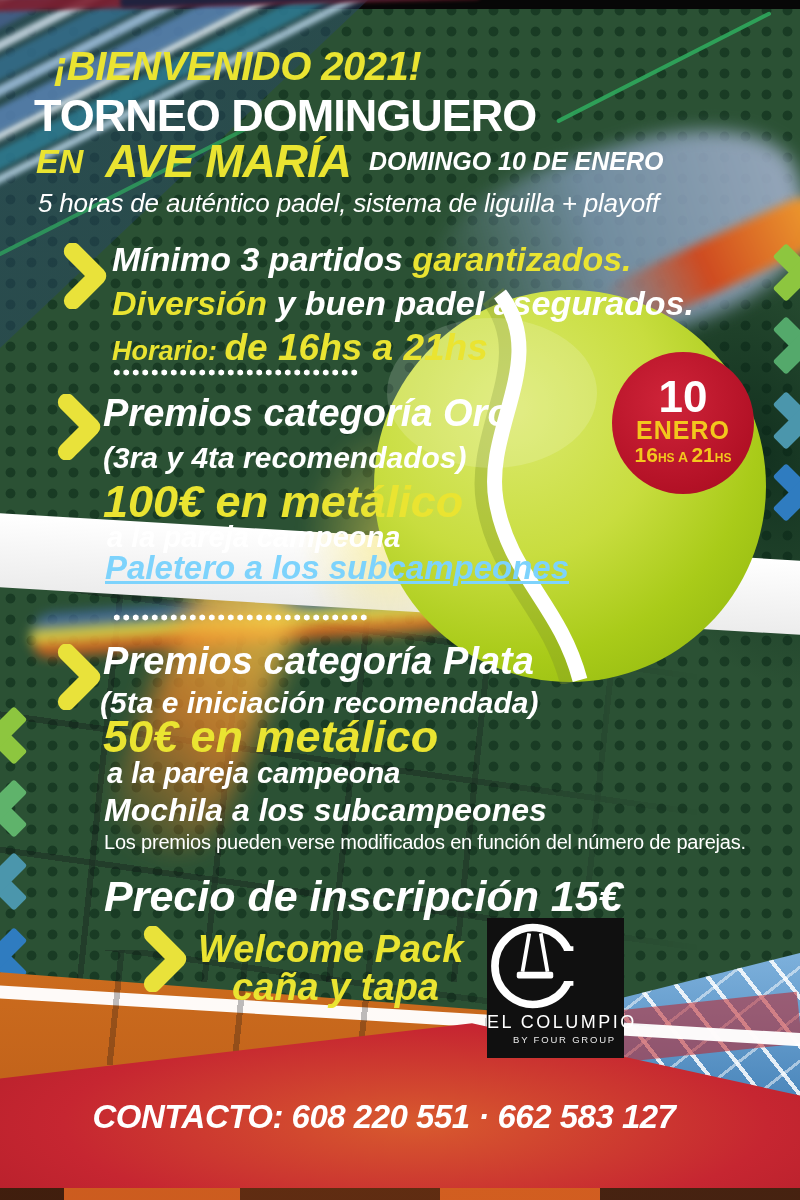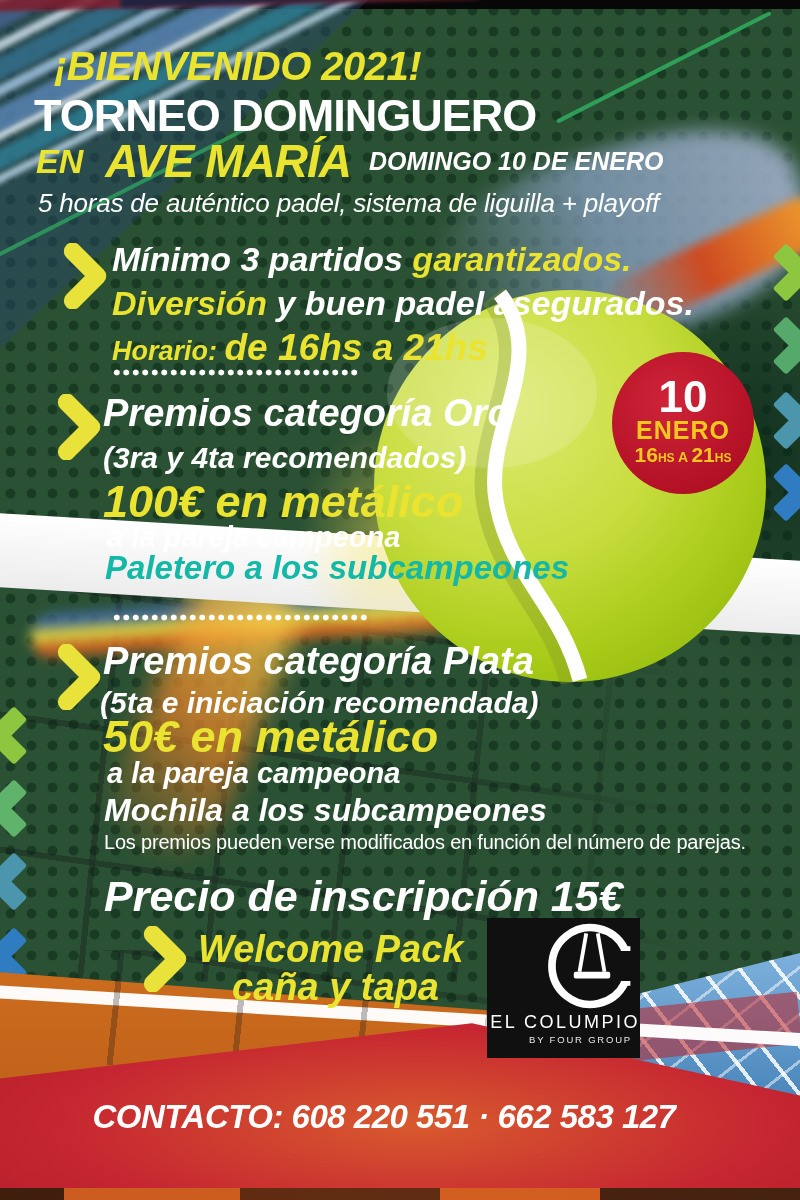--- a/index.html
+++ b/index.html
@@ -60,21 +60,21 @@
   .xmark div{position:absolute;left:-2px;top:21px;width:64px;height:19px;border-radius:3px;}
   .xa{transform:rotate(45deg);} .xb{transform:rotate(-45deg);}
   
   .chev{width:52px;height:66px;}
   
   .dots{height:7px;background-image:radial-gradient(circle,#fff 2.6px,transparent 3.3px);
     background-size:9.5px 7px;background-repeat:repeat-x;}
   
   .t{color:#fff;font-style:italic;font-weight:bold;white-space:nowrap;}
   .yellow{color:#eae431;}
-  .black{color:#14b8a6;}
+  .black{color:#7dd3fc;text-decoration:underline;}
   .welcome{left:54px;top:44px;font-size:40px;letter-spacing:-.5px;}
   .title{left:34px;top:90px;font-size:45px;font-style:normal;letter-spacing:-1px;}
   .venuerow{left:36px;top:134px;display:flex;align-items:center;}
   .venue-en{font-size:34px;} .venue-name{font-size:46px;margin-left:22px;letter-spacing:-1px;}
   .datetxt{font-size:25px;margin-left:18px;}
   .subtitle{left:38px;top:188px;font-size:26px;font-weight:normal;letter-spacing:-.2px;}
   .l1{left:112px;top:240px;font-size:34px;}
   .l2{left:112px;top:284px;font-size:34px;}
   .l3{left:112px;top:327px;font-size:37px;}
   .l3 .lab{font-size:27px;}
@@ -107,22 +107,22 @@
   .meshred{left:0;top:55px;width:100%;height:52px;background:rgba(190,35,40,.55);transform:rotate(-6deg);}
   .whitestripe{left:-10px;top:985px;width:830px;height:13px;transform-origin:0 0;transform:rotate(3.4deg);
     background:#fff;opacity:.97;}
   .redband{left:0;top:1010px;width:800px;height:190px;
     clip-path:polygon(0 36%,59% 7%,100% 45%,100% 100%,0 100%);
     background:radial-gradient(ellipse at 52% 60%,#d85a2e 0%,#c62631 60%,#b01d29 100%);}
   .contact{left:0;top:88px;width:100%;text-align:center;font-size:33px;letter-spacing:-.5px;transform:translateX(-16px);}
   .bottomstrip{left:0;top:1188px;width:800px;height:12px;opacity:.95;
     background:linear-gradient(90deg,#3a1e0c 0 8%,#cd5f1e 8% 30%,#5a2c10 30% 55%,#d2601f 55% 75%,#40220f 75% 100%);}
   
-  .logo{left:487px;top:918px;width:153px;height:140px;background:#101010;
-    display:flex;flex-direction:column;align-items:flex-end;justify-content:flex-start;}
+  .logo{left:487px;top:918px;width:137px;height:140px;background:#101010;
+    display:flex;flex-direction:column;align-items:flex-start;justify-content:flex-start;}
   .logoname{color:#fff;font-size:18px;letter-spacing:2.5px;font-weight:normal;margin-top:-2px;white-space:nowrap;}
   .logotag{color:#e8e8e8;font-size:9.5px;letter-spacing:1.8px;font-weight:normal;align-self:flex-end;margin:1px 8px 0 0;white-space:nowrap;}
 </style>
 </head>
 <body>
 
 <div class="poster">
 
   <div class="abs halftone"></div>
   <div class="abs darkwedge"></div>

